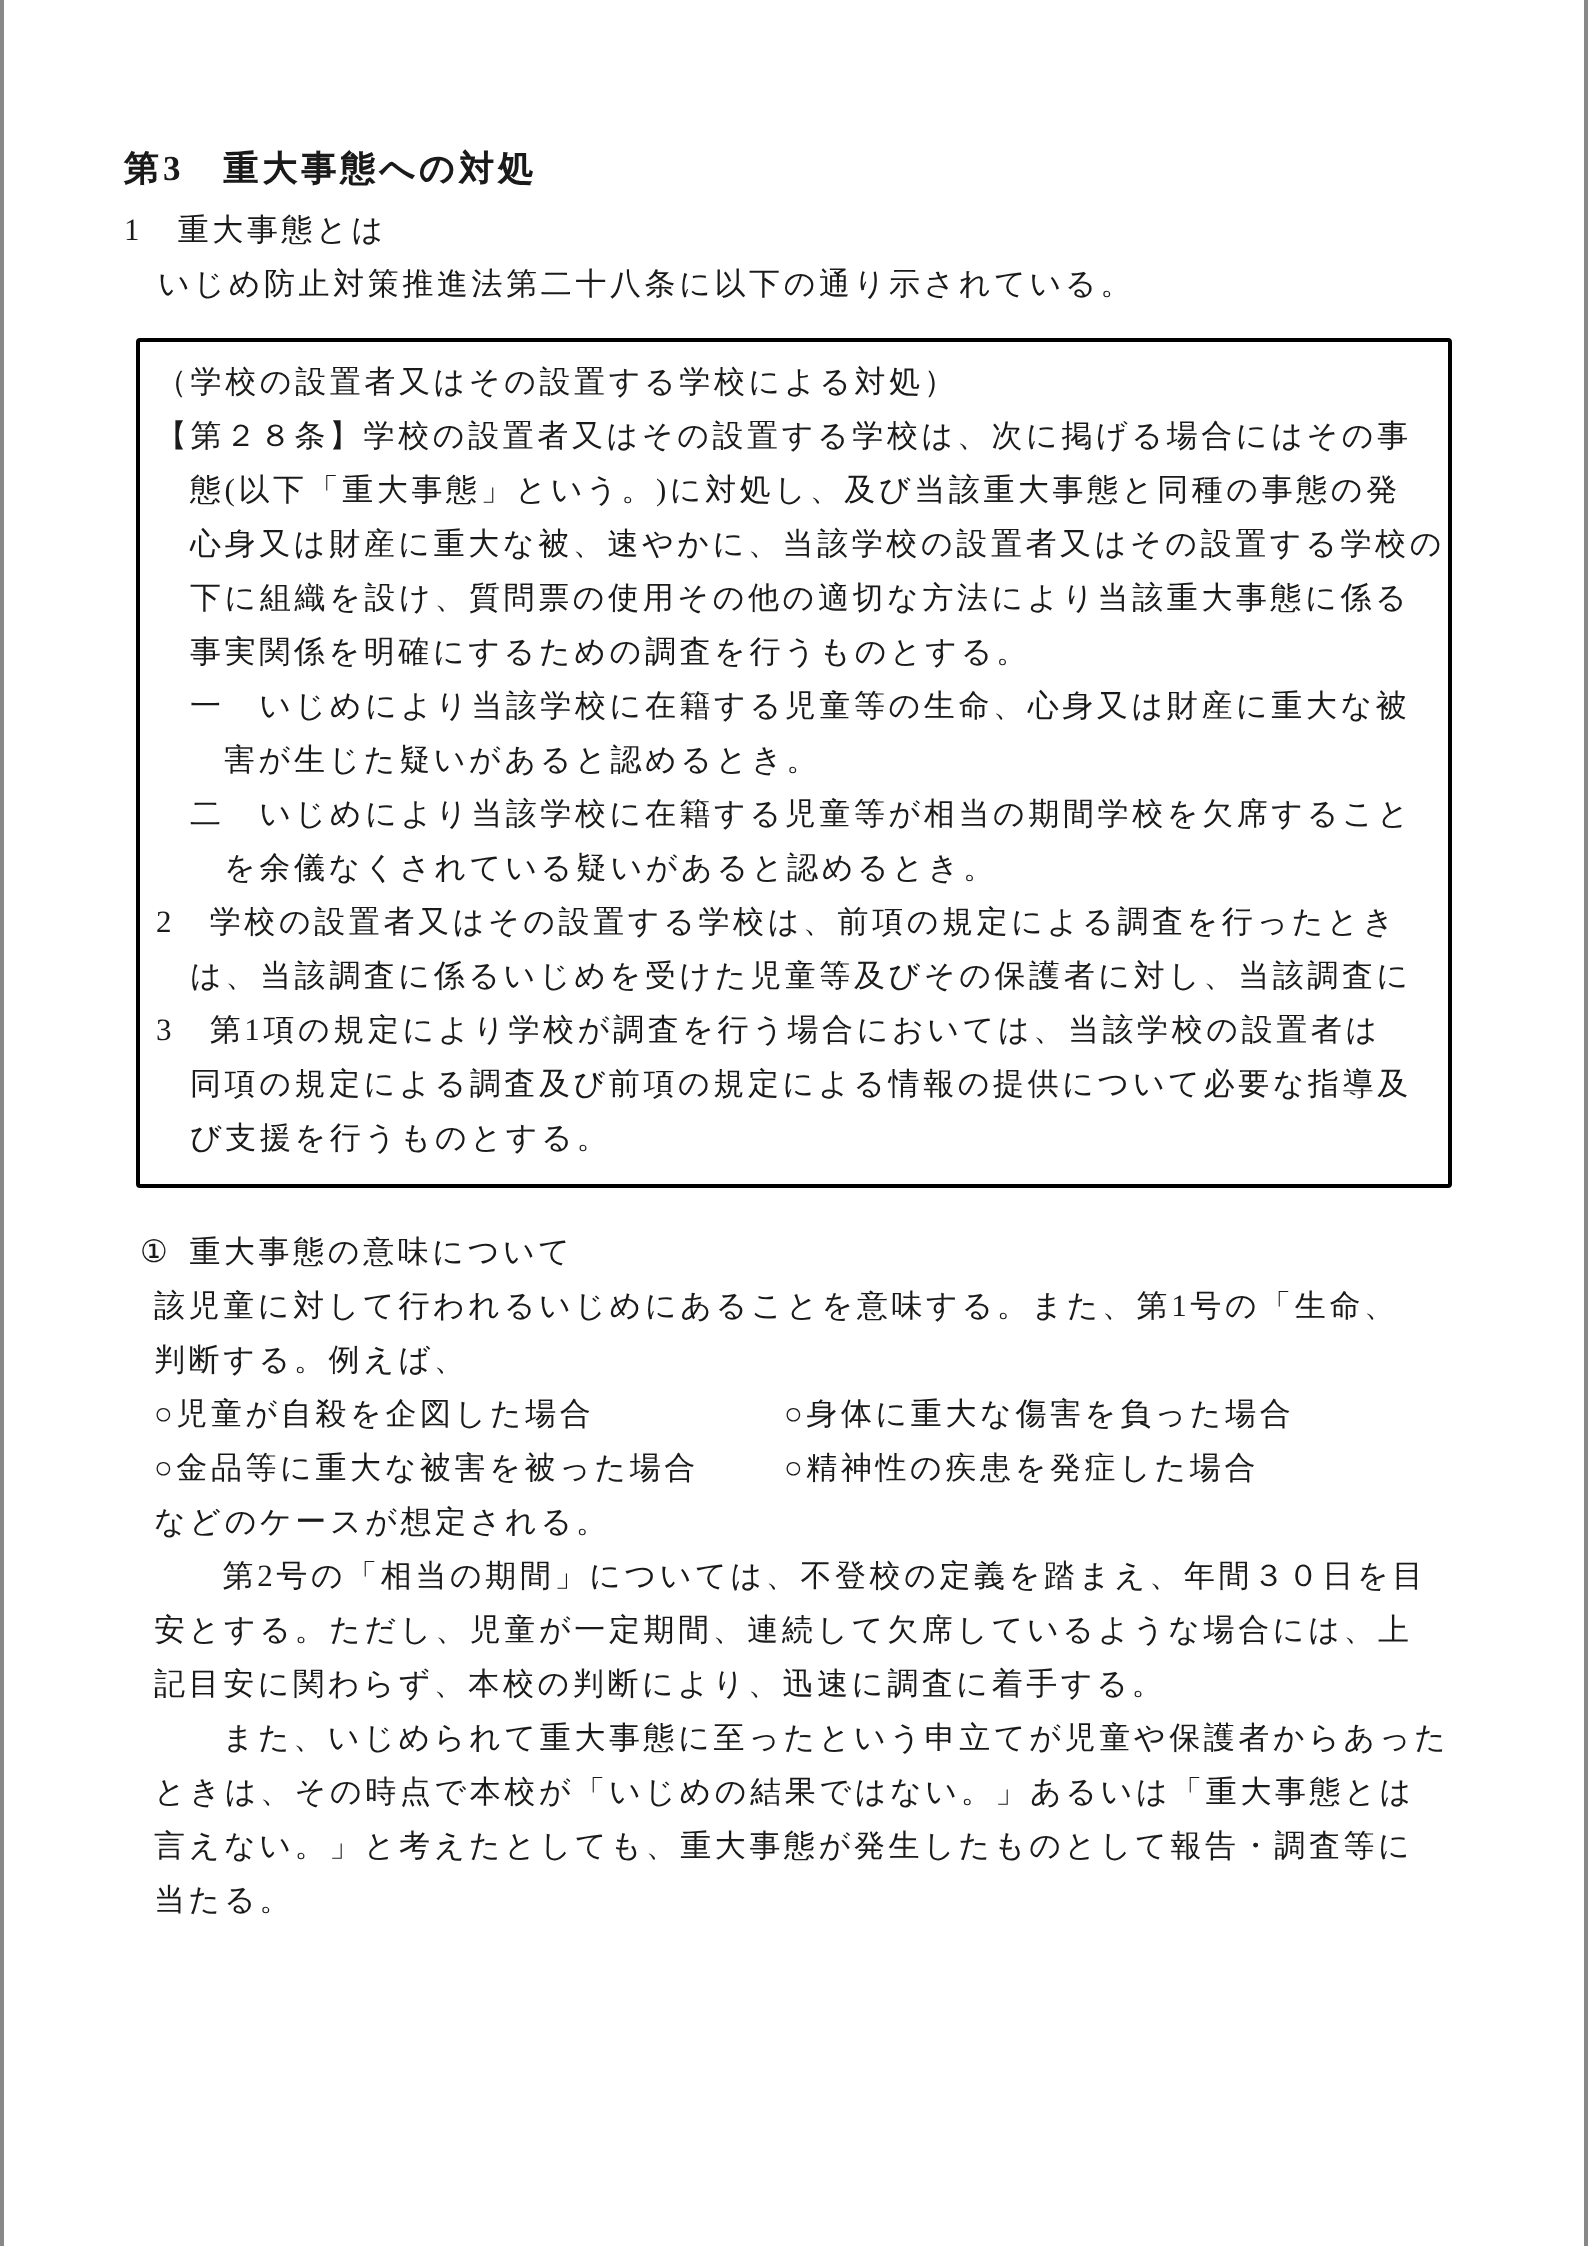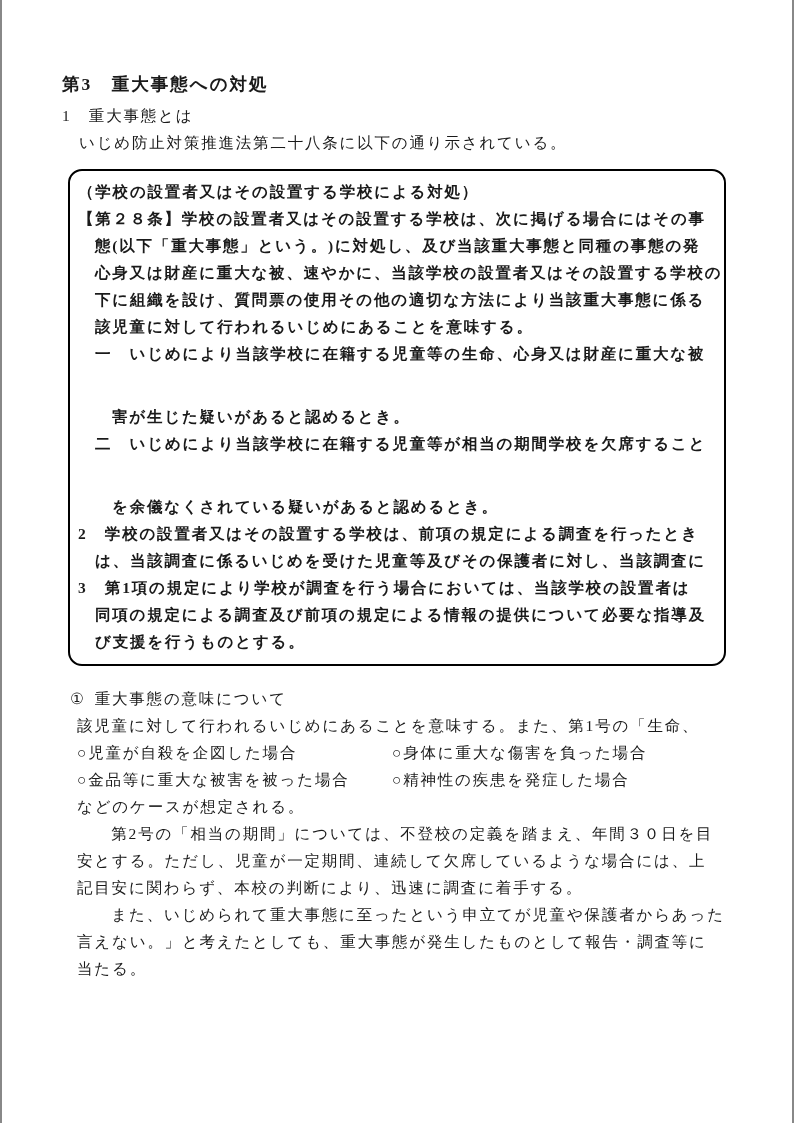--- a/index.html
+++ b/index.html
@@ -18,29 +18,28 @@
   }
   .title {
     font-size:17.5px;
     font-weight:bold;
     letter-spacing:2px;
     line-height:28px;
     margin-bottom:4px;
   }
   .ln { line-height:27px; white-space:pre; }
   .ind1 { padding-left:17px; }
-  .ind2 { padding-left:34px;margin-top:36px; }
+  .ind2 { padding-left:34px; }
   .law-box {
     margin-top:13px;
     margin-left:6px;
     width:658px;
     border:2px solid #000000;
-    border-radius:14px;
+    border-radius:2px;
     padding:7px 8px 9px 8px;
-    font-weight:bold;
   }
   .note-section { margin-top:19px; padding-left:8px; }
   .note-head { line-height:27px; }
   .note-head .marker { margin-right:9px; }
   .note-body { margin-left:7px; }
   .case-row { display:flex; line-height:27px; }
   .case-left { width:315px; white-space:pre; }
   .case-right { white-space:pre; }
 </style>
 </head>
@@ -53,57 +52,59 @@
   <div class="ln">1　重大事態とは</div>
   <div class="ln ind1">いじめ防止対策推進法第二十八条に以下の通り示されている。</div>
 
   <div class="law-box">
     <div>
         <div class="ln">（学校の設置者又はその設置する学校による対処）</div>
         <div class="ln">【第２８条】学校の設置者又はその設置する学校は、次に掲げる場合にはその事</div>
         <div class="ln ind1">態(以下「重大事態」という。)に対処し、及び当該重大事態と同種の事態の発</div>
         <div class="ln ind1">心身又は財産に重大な被、速やかに、当該学校の設置者又はその設置する学校の</div>
         <div class="ln ind1">下に組織を設け、質問票の使用その他の適切な方法により当該重大事態に係る</div>
-        <div class="ln ind1">該児童に対して行われるいじめにあることを意味する。</div>
+        <div class="ln ind1">事実関係を明確にするための調査を行うものとする。</div>
         <div class="ln ind1">一　いじめにより当該学校に在籍する児童等の生命、心身又は財産に重大な被</div>
         <div class="ln ind2">害が生じた疑いがあると認めるとき。</div>
         <div class="ln ind1">二　いじめにより当該学校に在籍する児童等が相当の期間学校を欠席すること</div>
         <div class="ln ind2">を余儀なくされている疑いがあると認めるとき。</div>
         <div class="ln">2　学校の設置者又はその設置する学校は、前項の規定による調査を行ったとき</div>
         <div class="ln ind1">は、当該調査に係るいじめを受けた児童等及びその保護者に対し、当該調査に</div>
         <div class="ln">3　第1項の規定により学校が調査を行う場合においては、当該学校の設置者は</div>
         <div class="ln ind1">同項の規定による調査及び前項の規定による情報の提供について必要な指導及</div>
         <div class="ln ind1">び支援を行うものとする。</div>
       </div>
   </div>
 
   <div class="note-section">
     <div class="ln note-head"><span class="marker">①</span><span>重大事態の意味について</span></div>
 
     <div class="note-body">
       <div>
           <div class="ln">該児童に対して行われるいじめにあることを意味する。また、第1号の「生命、</div>
+          <div class="ln">判断する。例えば、</div>
         </div>
       <div>
           <div class="case-row">
             <span class="case-left">○児童が自殺を企図した場合</span>
             <span class="case-right">○身体に重大な傷害を負った場合</span>
           </div>
           <div class="case-row">
             <span class="case-left">○金品等に重大な被害を被った場合</span>
             <span class="case-right">○精神性の疾患を発症した場合</span>
           </div>
         </div>
       <div class="ln">などのケースが想定される。</div>
       <div>
           <div class="ln ind1">　第2号の「相当の期間」については、不登校の定義を踏まえ、年間３０日を目</div>
           <div class="ln">安とする。ただし、児童が一定期間、連続して欠席しているような場合には、上</div>
           <div class="ln">記目安に関わらず、本校の判断により、迅速に調査に着手する。</div>
         </div>
       <div>
           <div class="ln ind1">　また、いじめられて重大事態に至ったという申立てが児童や保護者からあった</div>
+          <div class="ln">ときは、その時点で本校が「いじめの結果ではない。」あるいは「重大事態とは</div>
           <div class="ln">言えない。」と考えたとしても、重大事態が発生したものとして報告・調査等に</div>
           <div class="ln">当たる。</div>
         </div>
     </div>
   </div>
 
 </div>
 
 </body></html>

